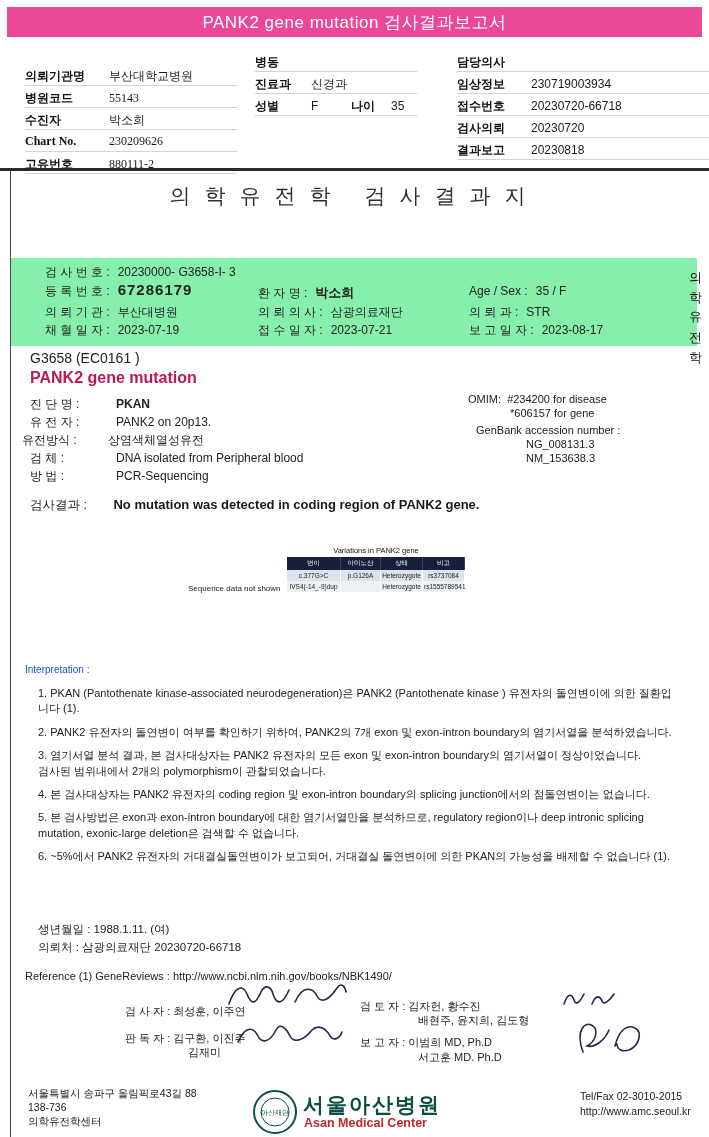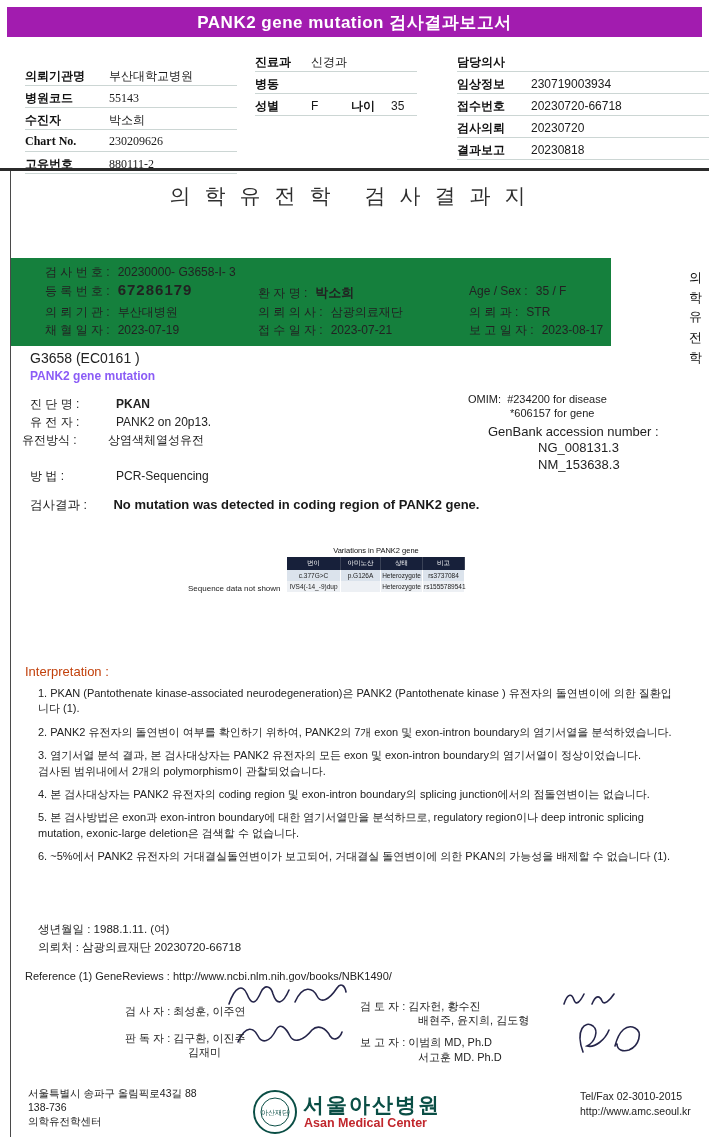--- a/index.html
+++ b/index.html
@@ -1,76 +1,76 @@
 <!DOCTYPE html>
 <html><head>
 <meta charset="utf-8">
 <style>
   html,body{margin:0;padding:0;background:#ffffff;}
   .page{position:relative;width:709px;height:1137px;background:#fff;overflow:hidden;
         font-family:"Liberation Sans","DejaVu Sans",sans-serif;color:#1a1a1a;}
   .abs{position:absolute;}
 
   
-  .titlebar{left:7px;top:7px;width:695px;height:30px;background:#a21caf;color:#fff;
-            font-weight:bold;font-size:17px;display:flex;align-items:center;justify-content:center;
+  .titlebar{left:7px;top:7px;width:695px;height:30px;background:#ec4899;color:#fff;
+            font-weight:normal;font-size:17px;display:flex;align-items:center;justify-content:center;
             letter-spacing:.5px;}
 
   
   .pi-col{display:flex;flex-direction:column;}
   .pi-row{display:flex;align-items:baseline;border-bottom:1px solid #ccd6d4;
           padding:4px 0 2px;height:15px;font-size:12px;}
   .pi-label{font-weight:bold;color:#111;}
   .w84{display:inline-block;width:84px;}
   .w56{display:inline-block;width:56px;}
   .w74{display:inline-block;width:74px;}
   .w40{display:inline-block;width:40px;}
 
   .divider{left:0;top:168px;width:709px;height:3px;background:#2b2b2b;}
   .vline{left:10px;top:171px;width:1px;height:966px;background:#4a4a4a;}
 
   .doc-title{left:0;top:182px;width:709px;text-align:center;font-size:21px;
              letter-spacing:14px;color:#2e2e2e;}
 
   
-  .band{left:11px;top:258px;width:600px;height:88px;background:#15803d;}
+  .band{left:11px;top:258px;width:686px;height:88px;background:#86efac;}
   .band-item{position:absolute;font-size:12px;color:#222;white-space:nowrap;}
   .bl{margin-right:8px;}
   .reg-no{font-size:15px;font-weight:bold;letter-spacing:1px;}
   .pv-bold{font-weight:bold;font-size:13px;}
   .side-vert{left:686px;top:262px;writing-mode:vertical-rl;font-size:13px;
              letter-spacing:7px;color:#111;}
 
   .code-line{left:30px;top:350px;font-size:14px;color:#222;}
-  .testname{left:30px;top:369px;font-size:12px;font-weight:600;color:#8b5cf6;}
+  .testname{left:30px;top:369px;font-size:16px;font-weight:600;color:#be185d;}
 
   .fld{position:absolute;font-size:12px;white-space:nowrap;color:#222;}
   .fld-label{display:inline-block;width:86px;}
   .fld-bold{font-weight:bold;}
 
   .omim-blk{left:468px;top:392px;font-size:11px;color:#222;line-height:1.3;}
   .omim-indent{padding-left:42px;}
-  .genbank-blk{left:488px;top:424px;font-size:13px;color:#222;line-height:1.25;}
+  .genbank-blk{left:476px;top:424px;font-size:11px;color:#222;line-height:1.25;}
   .gb-indent{padding-left:50px;}
 
   .result-row{left:30px;top:497px;font-size:12.5px;white-space:nowrap;}
   .result-label{display:inline-block;width:80px;}
   .result-value{font-weight:bold;font-size:13px;}
 
   
   .vtable{left:287px;top:546px;width:178px;font-size:6.5px;color:#222;}
   .vtable-title{text-align:center;font-size:7.5px;margin-bottom:2px;color:#111;}
   .vt-grid{display:grid;grid-template-columns:54px 40px 42px 42px;}
   .vt-h{background:#17203a;color:#fff;padding:2px 1px;text-align:center;border-right:1px solid #3a4257;}
   .vt-c{padding:2px 1px;text-align:center;border-right:1px solid #fff;}
   .vt-r1{background:#dbe3ec;}
   .vt-r2{background:#edf0f4;}
   .seq-note{left:188px;top:584px;font-size:8px;color:#222;}
 
-  .interp-title{left:25px;top:664px;font-size:13px;color:#c2410c;}
+  .interp-title{left:25px;top:664px;font-size:10px;color:#1d4ed8;}
   .interp{left:38px;top:686px;width:636px;font-size:11px;line-height:1.4;color:#222;}
   .interp p{margin:0 0 8px;white-space:pre-line;}
 
   .meta-line{position:absolute;font-size:11.5px;color:#222;white-space:nowrap;}
 
   .sig-label{position:absolute;font-size:11px;color:#222;white-space:nowrap;}
   svg.sig{position:absolute;}
   .sig path{fill:none;stroke:#25254a;stroke-width:1.6;stroke-linecap:round;}
 
   
@@ -107,26 +107,26 @@
       <span>230209626</span>
     </div>
     <div class="pi-row">
       <span class="pi-label w84">고유번호</span>
       <span>880111-2</span>
     </div>
   </div>
 
   <div class="abs pi-col" style="left:255px;top:50px;width:162px;">
     <div class="pi-row">
+      <span class="pi-label w56">병동</span>
+      <span></span>
+    </div>
+    <div class="pi-row">
       <span class="pi-label w56">진료과</span>
       <span>신경과</span>
-    </div>
-    <div class="pi-row">
-      <span class="pi-label w56">병동</span>
-      <span></span>
     </div>
     <div class="pi-row">
       <span class="pi-label w56">성별</span>
       <span class="w40">F</span>
       <span class="pi-label w40">나이</span>
       <span>35</span>
     </div>
   </div>
 
   <div class="abs pi-col" style="left:425px;top:50px;width:258px;margin-left:32px;">
@@ -195,20 +195,23 @@
   <div class="abs testname">PANK2 gene mutation</div>
 
   <div class="fld" style="left:30px;top:396px;">
     <span class="fld-label">진 단 명 :</span><span class="fld-bold">PKAN</span>
   </div>
   <div class="fld" style="left:30px;top:414px;">
     <span class="fld-label">유 전 자 :</span><span>PANK2 on  20p13.</span>
   </div>
   <div class="fld" style="left:22px;top:432px;">
     <span class="fld-label">유전방식 :</span><span>상염색체열성유전</span>
+  </div>
+  <div class="fld" style="left:30px;top:450px;">
+    <span class="fld-label">검    체 :</span><span>DNA isolated from  Peripheral blood</span>
   </div>
   <div class="fld" style="left:30px;top:468px;">
     <span class="fld-label">방    법 :</span><span>PCR-Sequencing</span>
   </div>
 
   <div class="abs omim-blk">
     <div><span>OMIM:</span>&nbsp;&nbsp;<span>#234200  for disease</span></div>
     <div class="omim-indent">*606157  for gene</div>
   </div>
   <div class="abs genbank-blk">

